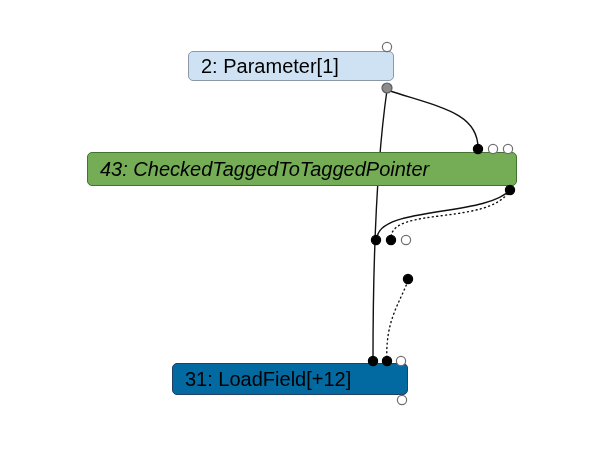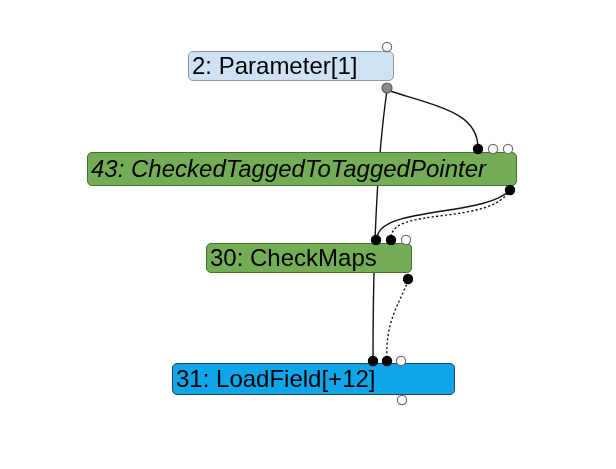--- a/index.html
+++ b/index.html
@@ -22,23 +22,23 @@
     position: absolute;
     z-index: 2;
     box-sizing: border-box;
     border: 1.5px solid #444;
     border-radius: 5px;
     display: flex;
     align-items: center;
     white-space: nowrap;
   }
   .node-label {
-    font-size: 24px;
+    font-size: 20px;
     color: #000000;
-    padding-left: 3px;
+    padding-left: 12px;
     line-height: 1;
     text-align: right;
   }
   .edge { fill: none; stroke-width: 1.4; }
   .edge.dotted { stroke-dasharray: 1 3.4; stroke-linecap: round; }
 </style>
 </head>
 <body>
 
 <div class="canvas" style="background: rgb(255, 255, 255);">
@@ -52,25 +52,22 @@
   </svg>
 
   <div class="node" style="left: 188px; top: 51px; width: 206px; height: 30px; background: rgb(207, 226, 243); border-color: rgb(140, 153, 165);">
     <span class="node-label">2: Parameter[1]</span>
   </div>
 
   <div class="node" style="left: 87px; top: 152px; width: 430px; height: 34px; background: rgb(116, 173, 86); border-color: rgb(65, 114, 46); font-style: italic;">
     <span class="node-label">43: CheckedTaggedToTaggedPointer</span>
   </div>
 
-  <div class="node" style="left: 206px; top: 243px; width: 206px; height: 30px; background: rgb(116, 173, 86); border-color: rgb(65, 114, 46);">
-    <span class="node-label">30: CheckMaps</span>
-  </div>
 
-  <div class="node" style="left: 172px; top: 363px; width: 283px; height: 32px; background: #0ea5e9; border-color: rgb(35, 63, 99);">
+  <div class="node" style="left: 172px; top: 363px; width: 236px; height: 32px; background: #0369a1; border-color: rgb(35, 63, 99);">
     <span class="node-label">31: LoadField[+12]</span>
   </div>
 
   <svg class="layer ports-layer" viewBox="0 0 616 469" xmlns="http://www.w3.org/2000/svg" stroke-width="1.2">
 
     <circle cx="387" cy="47" r="4.6" fill="#ffffff" stroke="#6e6e6e"></circle>
     <circle cx="387" cy="88" r="5" fill="#8c8c8c" stroke="#5a5a5a"></circle>
 
     <circle cx="478" cy="149" r="4.6" fill="#000000" stroke="#000000"></circle>
     <circle cx="493" cy="149" r="4.6" fill="#ffffff" stroke="#6e6e6e"></circle>

